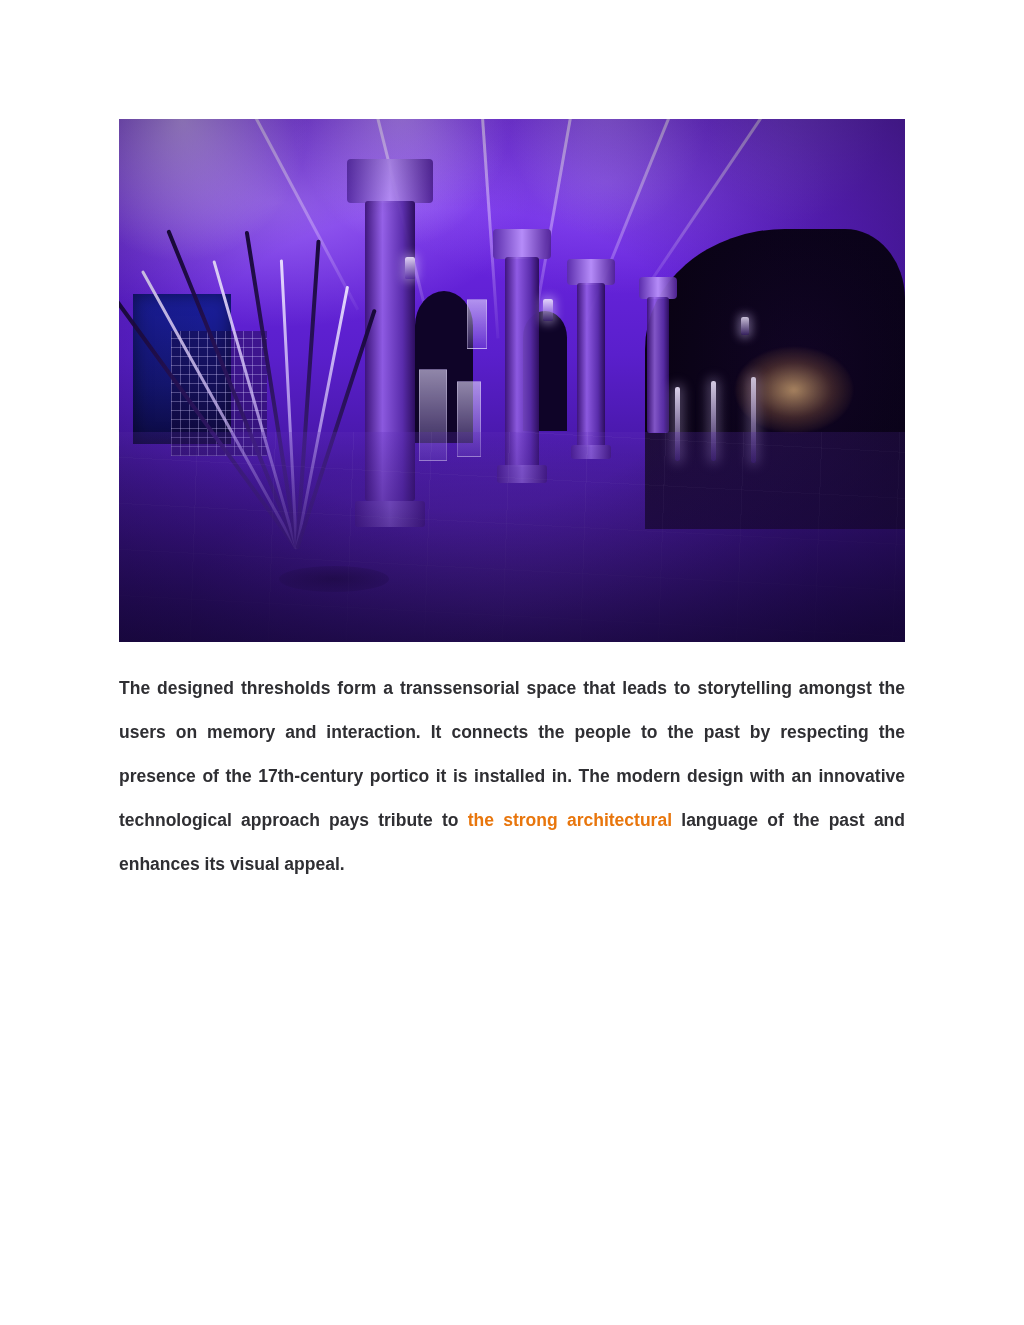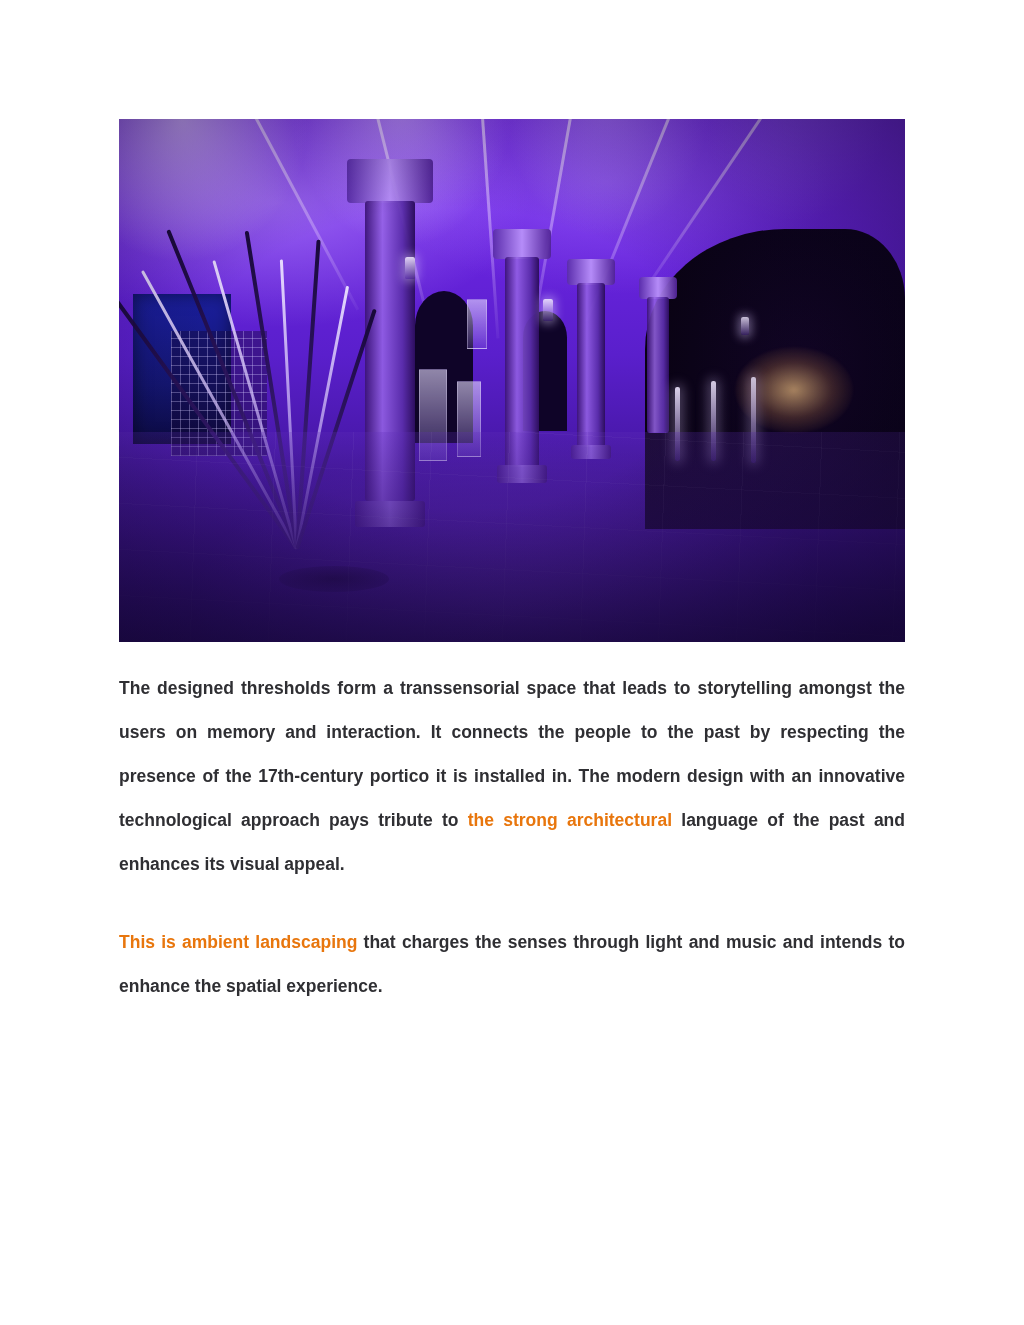--- a/index.html
+++ b/index.html
@@ -281,18 +281,15 @@
         <div class="floor"></div>
         <div class="vignette"></div>
       </div>
       <figcaption class="caption">Source: adsttc.com</figcaption>
     </figure>
 
     <p class="para">
       <span>The designed thresholds form a transsensorial space that leads to storytelling amongst the users on memory and interaction. It connects the people to the past by respecting the presence of the 17th-century portico it is installed in. The modern design with an innovative technological approach pays tribute to </span><span class="hl">the strong architectural</span><span> language of the past and enhances its visual appeal.</span>
     </p>
 
-    <p class="para second">
-      <span class="hl">This is ambient landscaping</span><span> that charges the senses through light and music and intends to enhance the spatial experience.</span>
-    </p>
 
   </div>
 </div>
 
 </body></html>

